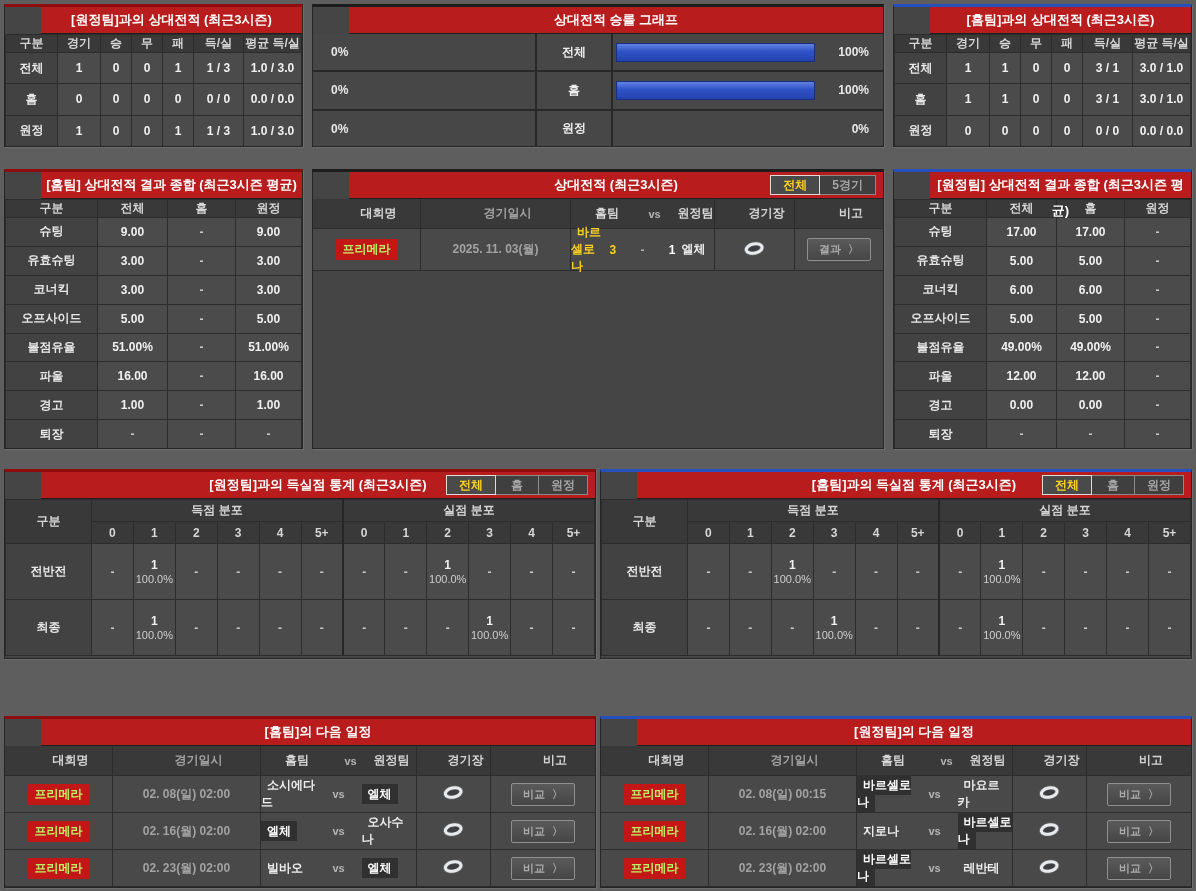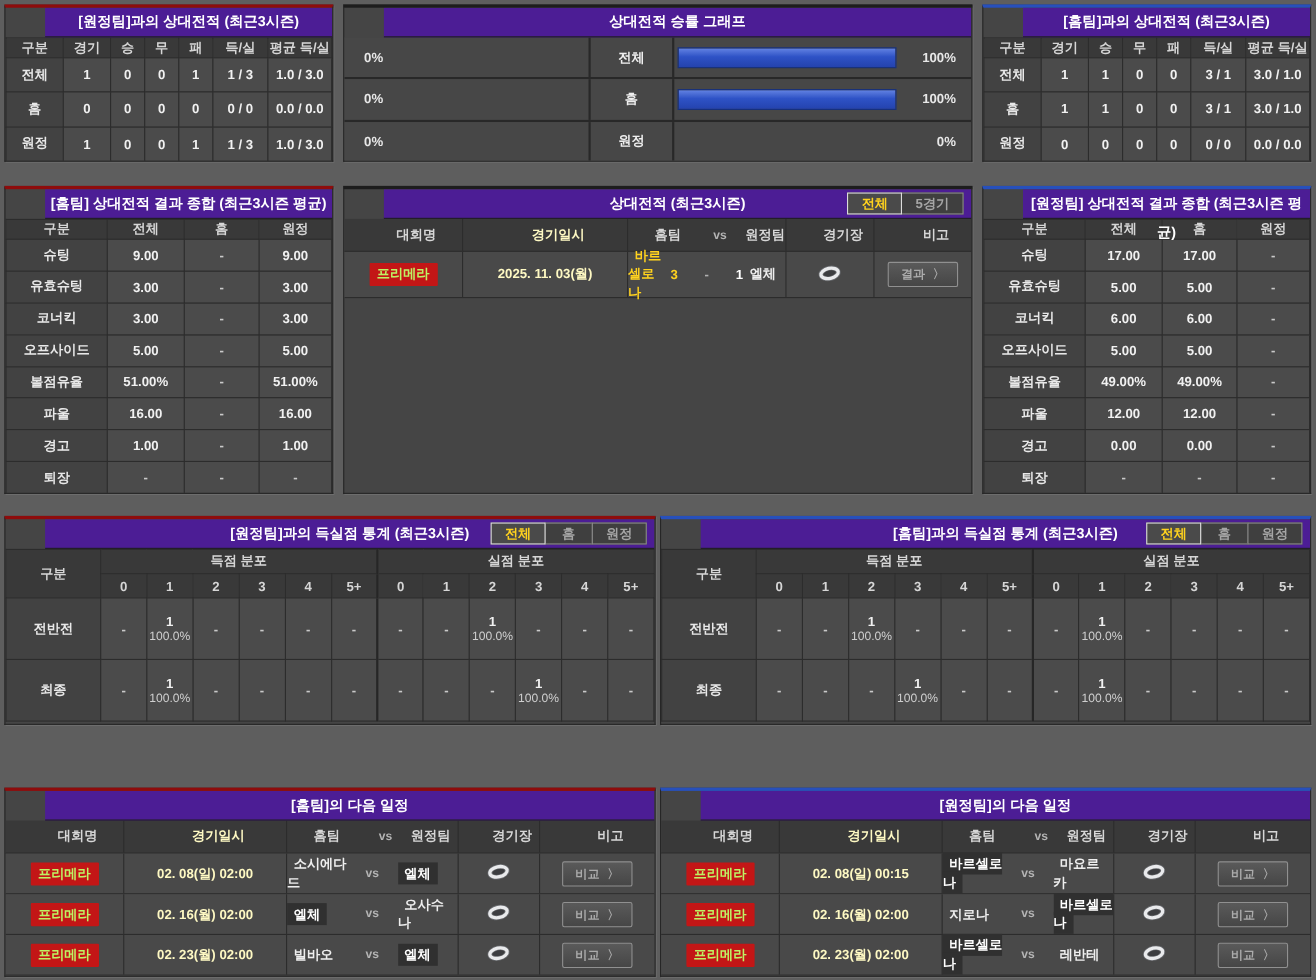--- a/index.html
+++ b/index.html
@@ -27,21 +27,21 @@
   }
   .panel.accent-red  { border-top-color:#8e0c0c; }
   .panel.accent-blue { border-top-color:#2750bc; }
   .row1 .panel { height:143px; }
   .row2 .panel { height:280px; }
   .rowG .panel { height:190px; }
   .rowS .panel { height:172px; }
 
   .panel-title {
     height:27px; line-height:26px;
-    background:#4c1d95; border-bottom:1px solid #1f1f1f;
+    background:#b91c1c; border-bottom:1px solid #1f1f1f;
     color:#ffffff; font-size:13px; font-weight:bold; text-align:center;
     position:relative;
     margin-left:36px;
   }
   .tabs { position:absolute; right:7px; top:3px; display:flex; }
   .tab {
     min-width:44px; padding:0 12px; height:20px; line-height:18px;
     font-size:12px; font-weight:bold; text-align:center;
     background:#3f3f3f; border:1px solid #8a8a8a; color:#a5a5a5;
     margin-left:-1px; cursor:pointer;
@@ -80,21 +80,21 @@
   .list-head { display:flex; align-items:stretch; height:30px; background:#393939;
                border-bottom:1px solid #2c2c2c; color:#d6d6d6; font-size:12px; font-weight:bold; }
   .list-head > div { display:flex; align-items:center; justify-content:center; border-right:1px solid #2c2c2c;padding-left:24px; }
   .list-head > div:last-child { border-right:none; }
   .list-row { display:flex; align-items:stretch; height:37px; background:#494949;
               border-bottom:1px solid #2c2c2c; font-size:12px; color:#eeeeee; }
   .list-row > div { display:flex; align-items:center; justify-content:center; border-right:1px solid #2c2c2c; }
   .list-row > div:last-child { border-right:none; }
   .match-row { height:42px; }
   .c-league { flex:0 0 108px; }
-  .c-dt     { flex:0 0 148px; font-weight:bold; color:#fef9c3; }
+  .c-dt     { flex:0 0 148px; font-weight:bold; color:#a3a3a3; }
   .c-teams  { flex:1; }
   .c-venue  { flex:0 0 74px; }
   .c-note   { flex:0 0 104px; }
   .mid .c-dt { flex:0 0 150px; }
   .mid .c-venue { flex:0 0 80px; }
   .mid .c-note { flex:0 0 88px; }
   .teams-wrap { display:flex; align-items:center; justify-content:center; width:100%; }
   .t-home, .t-away { flex:1; font-weight:bold; }
   .t-home { }
   .t-away { text-align:left; }

